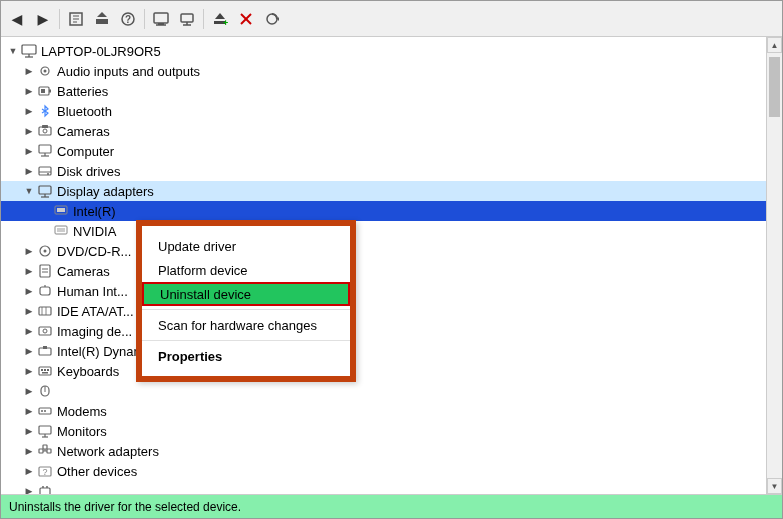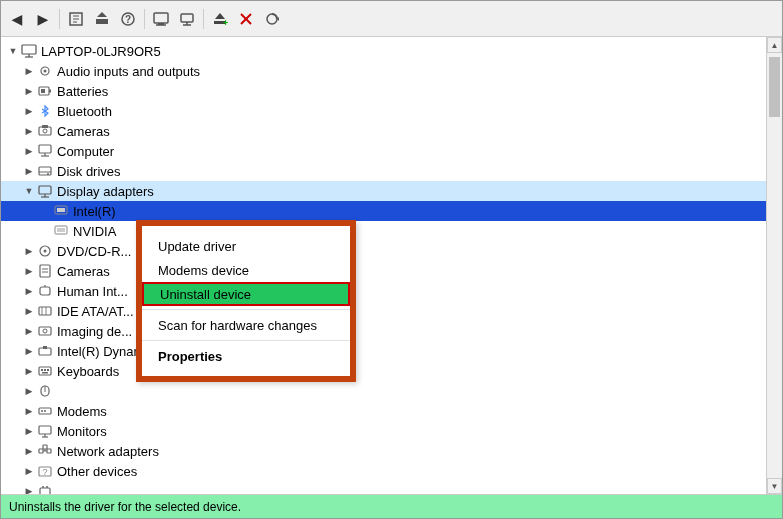--- a/index.html
+++ b/index.html
@@ -508,21 +508,21 @@
           <svg width="14" height="14" viewBox="0 0 14 14">
               <rect x="2" y="4" width="10" height="7" rx="1" fill="none" stroke="#666" stroke-width="1.2"></rect>
               <line x1="5" y1="4" x2="5" y2="2" stroke="#666" stroke-width="1.5"></line>
               <line x1="9" y1="4" x2="9" y2="2" stroke="#666" stroke-width="1.5"></line>
             </svg>
         </div>
       </div>
 
       <div class="context-menu">
         <div class="ctx-item">Update driver</div>
-        <div class="ctx-item">Modems device</div>
+        <div class="ctx-item">Platform device</div>
         <div class="ctx-item ctx-item-highlighted-border" style="border:2px solid #cc0000; background:#22c55e; font-weight:normal;">Uninstall device</div>
         <div class="ctx-separator"></div>
         <div class="ctx-item">Scan for hardware changes</div>
         <div class="ctx-separator"></div>
         <div class="ctx-item bold">Properties</div>
       </div>
 
     </div>
 
     <div class="scrollbar-right">

